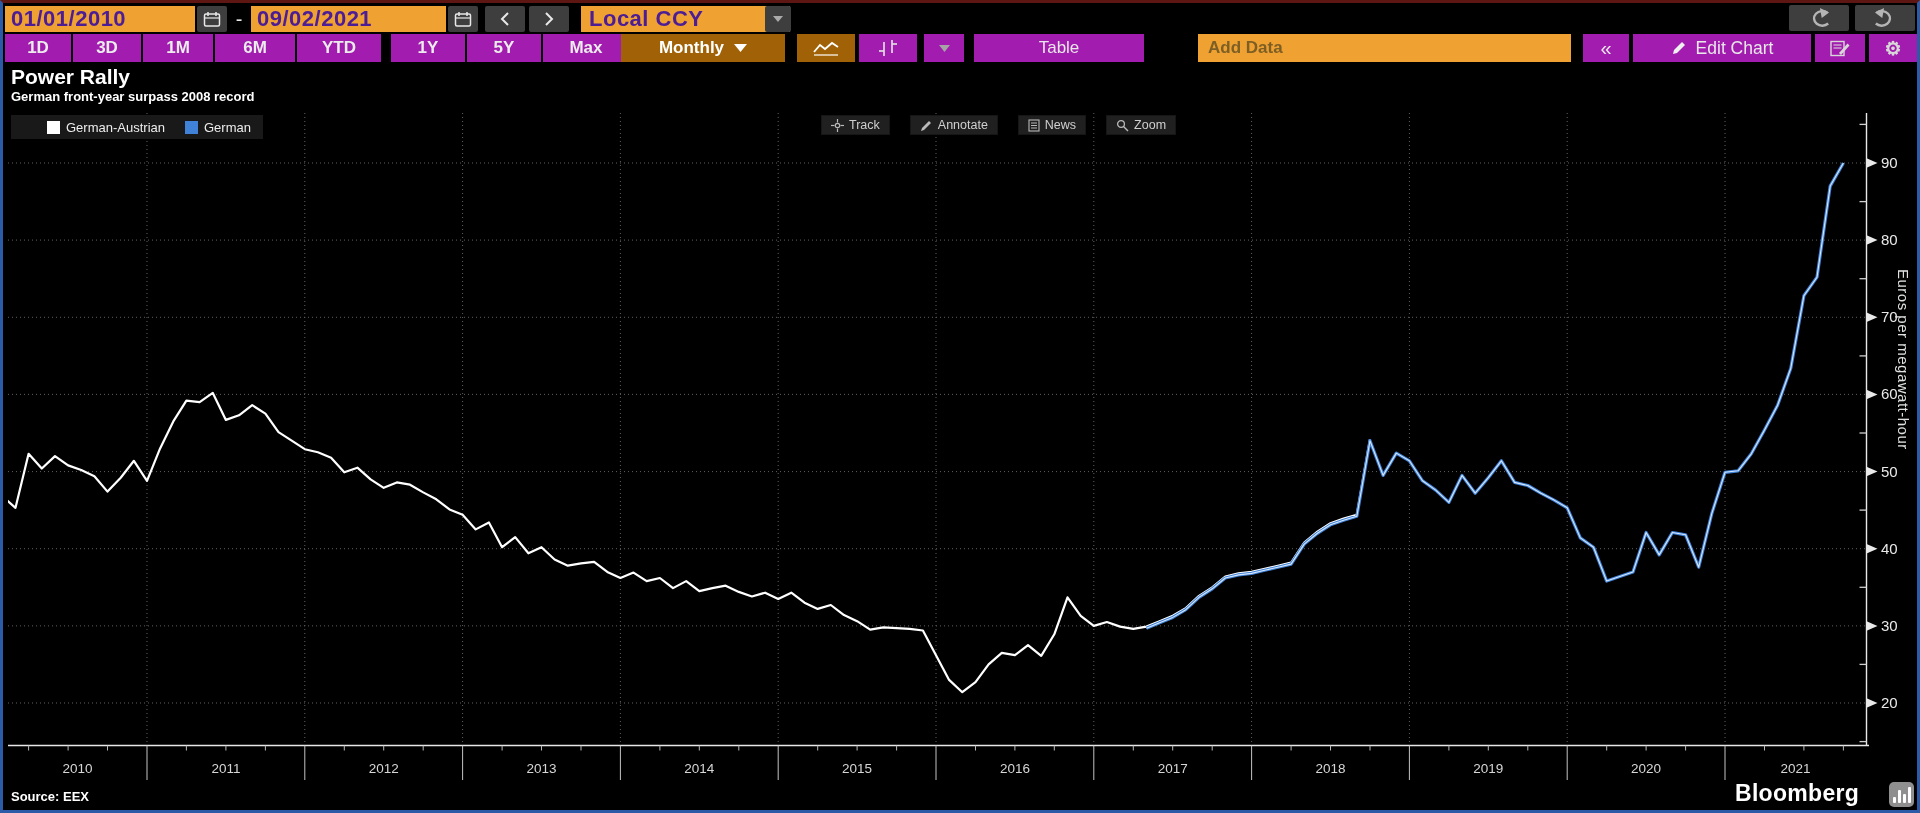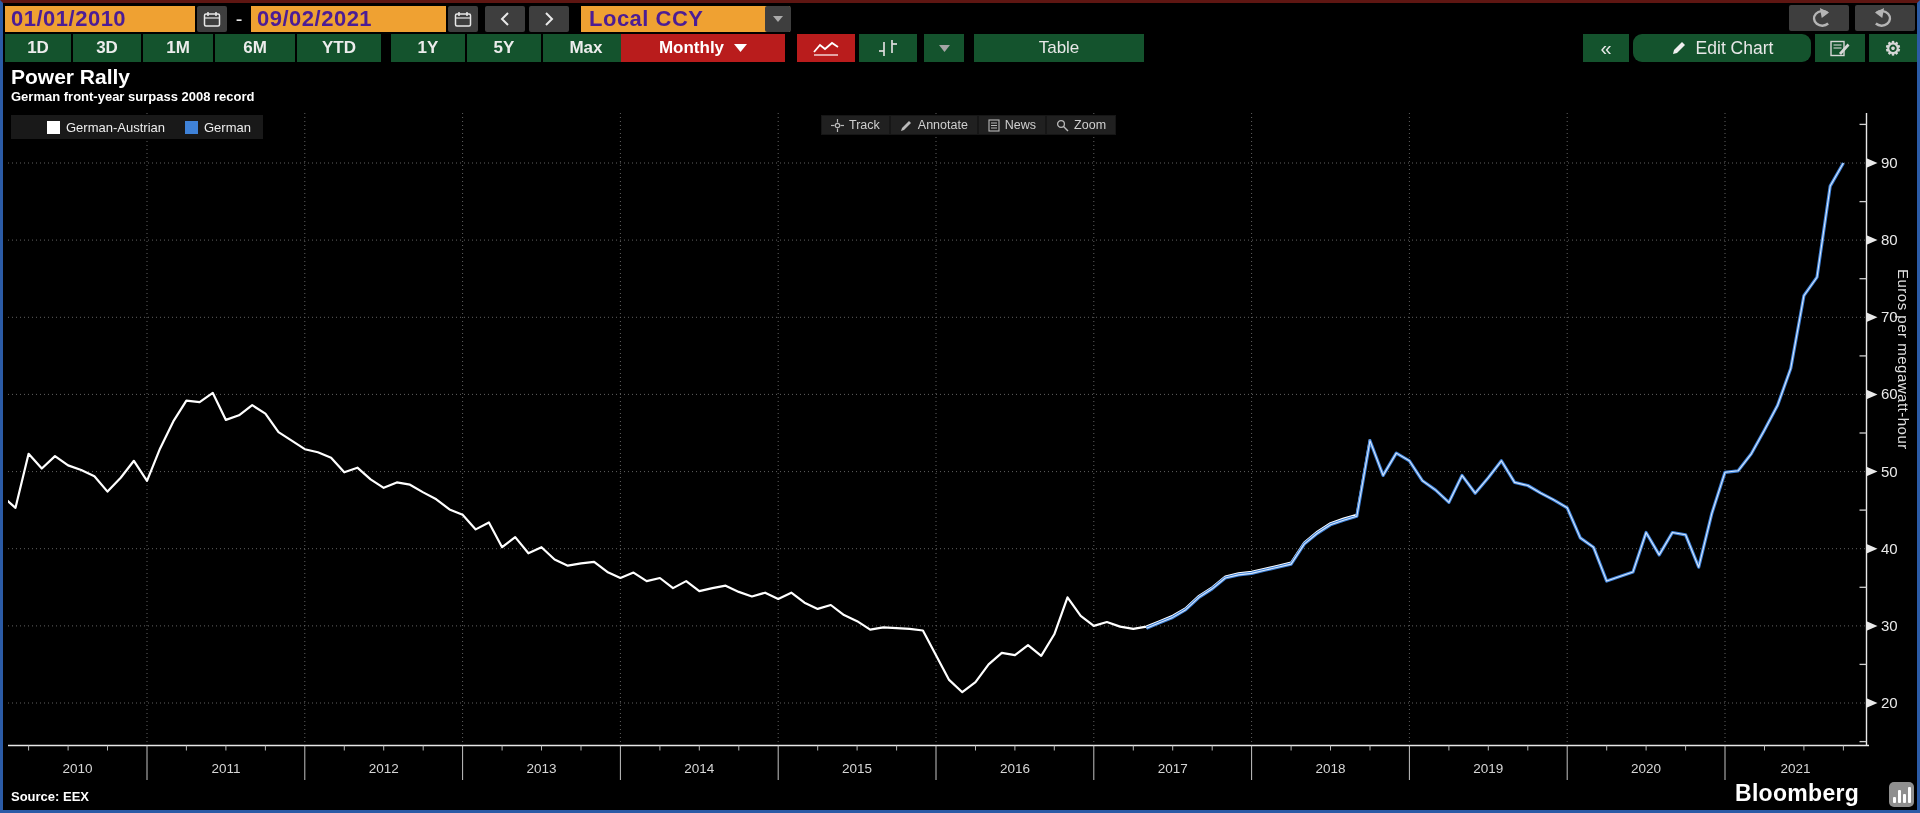--- a/index.html
+++ b/index.html
@@ -16,41 +16,41 @@
     background:#EFA132;color:#4c1d95;font-size:22px;font-weight:600;
     display:flex;align-items:center;padding:0 6px;height:26px;letter-spacing:.5px;
   }
   .btn-dark{
     background:#3E3E3E;display:flex;align-items:center;justify-content:center;
     height:26px;border-radius:2px;cursor:default;
   }
   .dash{color:#e8e8e8;font-size:20px;display:flex;align-items:center;justify-content:center;height:26px;}
   
   .chip{
-    background:#14532d;color:#ECECEC;font-size:17px;font-weight:600;
+    background:#a21caf;color:#ECECEC;font-size:17px;font-weight:600;
     display:flex;align-items:center;justify-content:center;height:28px;
   }
   .chip-plain{font-weight:400;color:#E8E8E8;}
-  .chip-blue{background:#b91c1c;color:#fff;}
+  .chip-blue{background:#a16207;color:#fff;}
   .adddata{
     background:#EFA132;color:#7D5E24;font-size:17px;font-weight:600;
     display:flex;align-items:center;height:28px;padding-left:10px;
   }
   
   .title{color:#fff;font-size:21px;font-weight:700;}
   .subtitle{color:#fff;font-size:13px;font-weight:700;}
   
   .legend{
     display:flex;align-items:center;gap:20px;background:#191919;
     padding:5px 12px;height:24px;
   }
   .legend-item{display:flex;align-items:center;gap:6px;color:#EDEDED;font-size:13px;}
   .swatch{width:13px;height:13px;display:inline-block;}
   
-  .tools{display:flex;gap:0;align-items:center;}
+  .tools{display:flex;gap:20px;align-items:center;}
   .tool{
     background:#202020;color:#CFCFCF;font-size:12.5px;height:20px;
     display:flex;align-items:center;gap:5px;padding:0 9px;border:1px solid #161616;
   }
   
   .source{color:#fff;font-size:13px;font-weight:700;}
   .brand{color:#FEFEFE;font-size:23px;font-weight:700;letter-spacing:.3px;}
   .brand-icon{
     width:25px;height:25px;background:#8F8F8F;border-radius:5px;
     display:flex;align-items:flex-end;justify-content:center;gap:2px;padding-bottom:4px;
@@ -155,24 +155,27 @@
     </svg>
   </div>
   <div class="abs chip" style="left:921px;top:31px;width:40px;">
     <svg width="11" height="7" viewBox="0 0 11 7">
       <polygon points="0,0 11,0 5.5,7" fill="#A5A5A5"></polygon>
     </svg>
   </div>
   <div class="abs chip chip-plain" style="left:971px;top:31px;width:170px;">
     <span>Table</span>
   </div>
+  <div class="abs adddata" style="left:1195px;top:31px;width:373px;">
+    <span>Add Data</span>
+  </div>
   <div class="abs chip chip-plain" style="left:1580px;top:31px;width:46px;font-size:20px;">
     <span>«</span>
   </div>
-  <div class="abs chip chip-plain" style="left:1630px;top:31px;width:178px;gap:9px;font-size:17.5px;border-radius:9px;">
+  <div class="abs chip chip-plain" style="left:1630px;top:31px;width:178px;gap:9px;font-size:17.5px;">
     <svg width="16" height="16" viewBox="0 0 16 16">
       <path d="M2 14 L3 10 L11 2 L14 5 L6 13 Z" fill="#F0F0F0"></path>
     </svg>
     <span>Edit Chart</span>
   </div>
   <div class="abs chip" style="left:1812px;top:31px;width:50px;">
     <svg width="21" height="18" viewBox="0 0 21 18">
       <rect x="1" y="2.5" width="13" height="14" fill="none" stroke="#D8D8D8" stroke-width="1.4"></rect>
       <line x1="3.5" y1="6" x2="11.5" y2="6" stroke="#D8D8D8" stroke-width="1.1"></line>
       <line x1="3.5" y1="9" x2="11.5" y2="9" stroke="#D8D8D8" stroke-width="1.1"></line>

